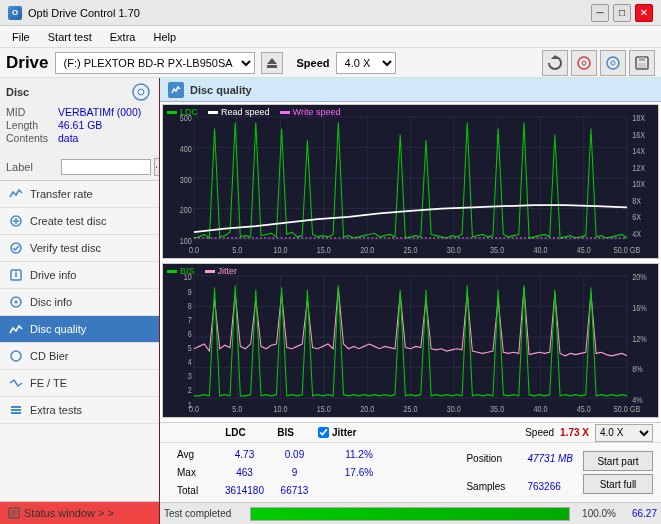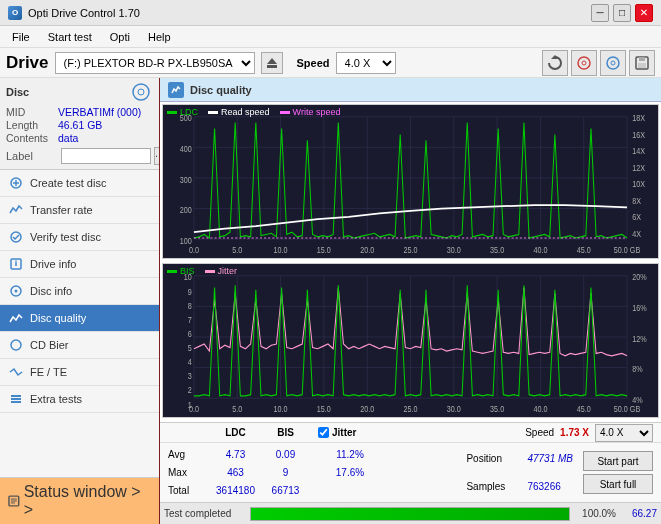--- a/index.html
+++ b/index.html
@@ -34,32 +34,32 @@
     .sidebar { width: 160px; min-width: 160px; background: #f5f5f5; border-right: 1px solid #7f1d1d; display: flex; flex-direction: column; overflow: hidden; }
     
     
     .disc-panel { background: #f0f0f0; border-bottom: 1px solid #ccc; padding: 4px 6px; }
     .disc-panel-header { display: flex; justify-content: space-between; align-items: center; margin-bottom: 4px; }
     .disc-panel-title { font-size: 11px; font-weight: bold; color: #333; }
     .disc-info-row { display: flex; font-size: 10.5px; margin-bottom: 1px; }
     .disc-info-label { color: #555; width: 52px; min-width: 52px; }
     .disc-info-value { color: #0000cc; font-weight: 500; }
     .disc-info-value.data { color: #0000cc; }
-    .label-input-row { display: flex; align-items: center; gap: 3px; margin-top: 3px; }
+    .label-input-row { display: flex; align-items: center; gap: 3px; margin-top: 14px; }
     .label-input { width: 90px; height: 16px; border: 1px solid #aaa; font-size: 10px; padding: 1px 2px; }
     .label-browse-btn { width: 18px; height: 18px; border: 1px solid #aaa; background: #e8e8e8; cursor: pointer; display: flex; align-items: center; justify-content: center; font-size: 9px; }
     
     
     .nav-items { flex: 1; overflow-y: auto; }
     .nav-item { display: flex; align-items: center; gap: 6px; padding: 5px 8px; cursor: pointer; border-bottom: 1px solid #e0e0e0; font-size: 11px; color: #333; }
     .nav-item.active { background: #3a78c0; color: white; }
     .nav-item .nav-icon { width: 16px; height: 16px; display: flex; align-items: center; justify-content: center; flex-shrink: 0; }
     
     
-    .status-window-btn { display: flex; align-items: center; gap: 4px; padding: 5px 8px; cursor: pointer; border-top: 1px solid #ccc; background: #fdba74; font-size: 16px; color: #333; }
+    .status-window-btn { display: flex; align-items: center; gap: 4px; padding: 5px 8px; cursor: pointer; border-top: 1px solid #ccc; background: #ef4444; font-size: 11px; color: #333; }
     
     
     .content { flex: 1; background: white; display: flex; flex-direction: column; overflow: hidden; }
     
     
     .content-header { background: #d0e8f8; display: flex; align-items: center; gap: 6px; padding: 3px 8px; border-bottom: 1px solid #aac; height: 24px; }
     .content-header-icon { width: 16px; height: 16px; background: #4488cc; border-radius: 2px; display: flex; align-items: center; justify-content: center; }
     .content-header-title { font-size: 11px; font-weight: bold; color: #333; }
     
     
@@ -98,21 +98,21 @@
   <div class="titlebar-controls">
     <div class="titlebar-btn">─</div>
     <div class="titlebar-btn">□</div>
     <div class="titlebar-btn close">✕</div>
   </div>
 </div>
 
 <div class="menubar">
   <span class="menubar-item">File</span>
   <span class="menubar-item">Start test</span>
-  <span class="menubar-item">Opti</span>
+  <span class="menubar-item">Extra</span>
   <span class="menubar-item">Help</span>
 </div>
 
 <div class="toolbar">
   <span class="toolbar-label">Drive</span>
   <select class="drive-select">
     <option>(F:)  PLEXTOR BD-R  PX-LB950SA 1.06</option>
   </select>
   <div class="eject-btn">
     <svg width="14" height="14" viewBox="0 0 14 14">
@@ -181,34 +181,34 @@
         <span class="disc-info-label">Label</span>
         <input class="label-input" type="text" style="">
         <div class="label-browse-btn">⋯</div>
       </div>
     </div>
 
     <div class="nav-items">
       <div class="nav-item">
         <span class="nav-icon">
           <svg width="14" height="14" viewBox="0 0 14 14">
+              <polyline points="1,10 4,5 7,8 10,3 13,6" stroke="#4488cc" stroke-width="1.5" fill="none"></polyline>
+            </svg>
+        </span>
+        <span>Transfer rate</span>
+      </div>
+      <div class="nav-item">
+        <span class="nav-icon">
+          <svg width="14" height="14" viewBox="0 0 14 14">
               <circle cx="7" cy="7" r="5" stroke="#4488cc" stroke-width="1.5" fill="none"></circle>
               <line x1="7" y1="4" x2="7" y2="10" stroke="#4488cc" stroke-width="1.5"></line>
               <line x1="4" y1="7" x2="10" y2="7" stroke="#4488cc" stroke-width="1.5"></line>
             </svg>
         </span>
         <span>Create test disc</span>
-      </div>
-      <div class="nav-item">
-        <span class="nav-icon">
-          <svg width="14" height="14" viewBox="0 0 14 14">
-              <polyline points="1,10 4,5 7,8 10,3 13,6" stroke="#4488cc" stroke-width="1.5" fill="none"></polyline>
-            </svg>
-        </span>
-        <span>Transfer rate</span>
       </div>
       <div class="nav-item">
         <span class="nav-icon">
           <svg width="14" height="14" viewBox="0 0 14 14">
               <circle cx="7" cy="7" r="5" stroke="#4488cc" stroke-width="1.5" fill="none"></circle>
               <polyline points="4,7 6,9 10,5" stroke="#4488cc" stroke-width="1.5" fill="none"></polyline>
             </svg>
         </span>
         <span>Verify test disc</span>
       </div>
@@ -445,21 +445,21 @@
         <div style="margin-left:auto; display:flex; align-items:center; gap:6px;">
           <span style="font-size:10px;">Speed</span>
           <span style="font-size:10px; color:#cc0000; font-weight:bold;">1.73 X</span>
           <select style="height:18px; font-size:10px; width:58px; border:1px solid #aaa;">
             <option>4.0 X</option>
           </select>
         </div>
       </div>
 
       <div style="display:flex; padding:2px 8px; background:#f8f8f8; flex:1;">
-        <div style="display:flex; flex-direction:column; width:40px; justify-content:space-around;">
+        <div style="display:flex; flex-direction:column; width:40px; justify-content:space-around;margin-left:9px;">
           <span style="font-size:10px; height:16px; display:flex; align-items:center;">Avg</span>
           <span style="font-size:10px; height:16px; display:flex; align-items:center;">Max</span>
           <span style="font-size:10px; height:16px; display:flex; align-items:center;">Total</span>
         </div>
         <div style="display:flex; flex-direction:column; width:55px; justify-content:space-around; align-items:center;">
           <span style="font-size:10px; color:#0000cc; height:16px; display:flex; align-items:center;">4.73</span>
           <span style="font-size:10px; color:#0000cc; height:16px; display:flex; align-items:center;">463</span>
           <span style="font-size:10px; color:#0000cc; height:16px; display:flex; align-items:center;">3614180</span>
         </div>
         <div style="display:flex; flex-direction:column; width:45px; justify-content:space-around; align-items:center;">

